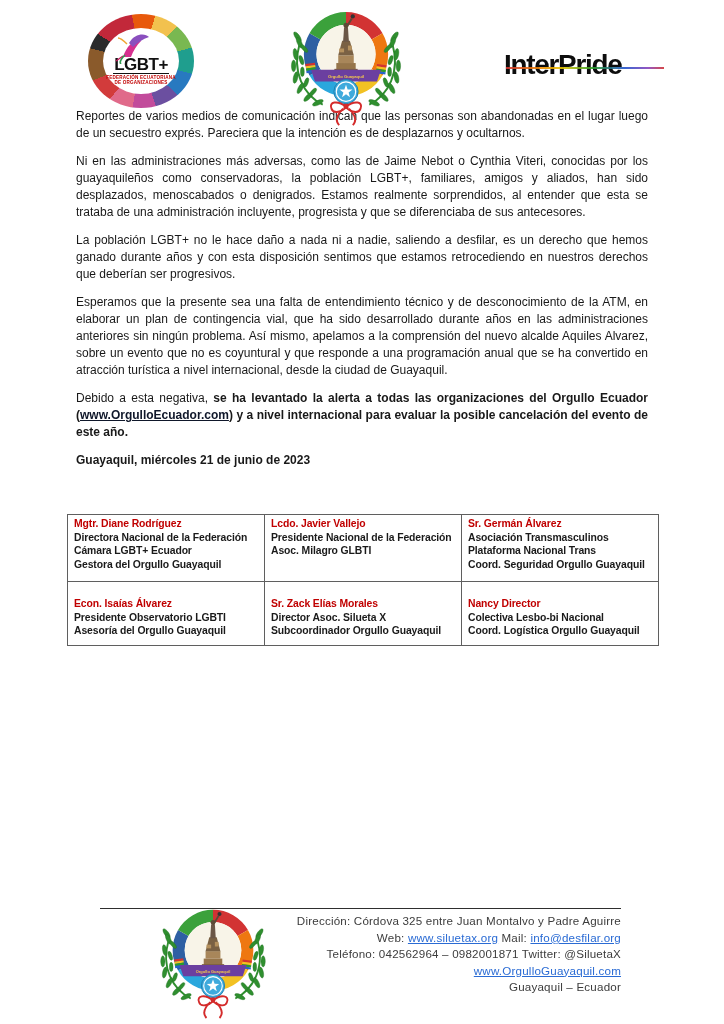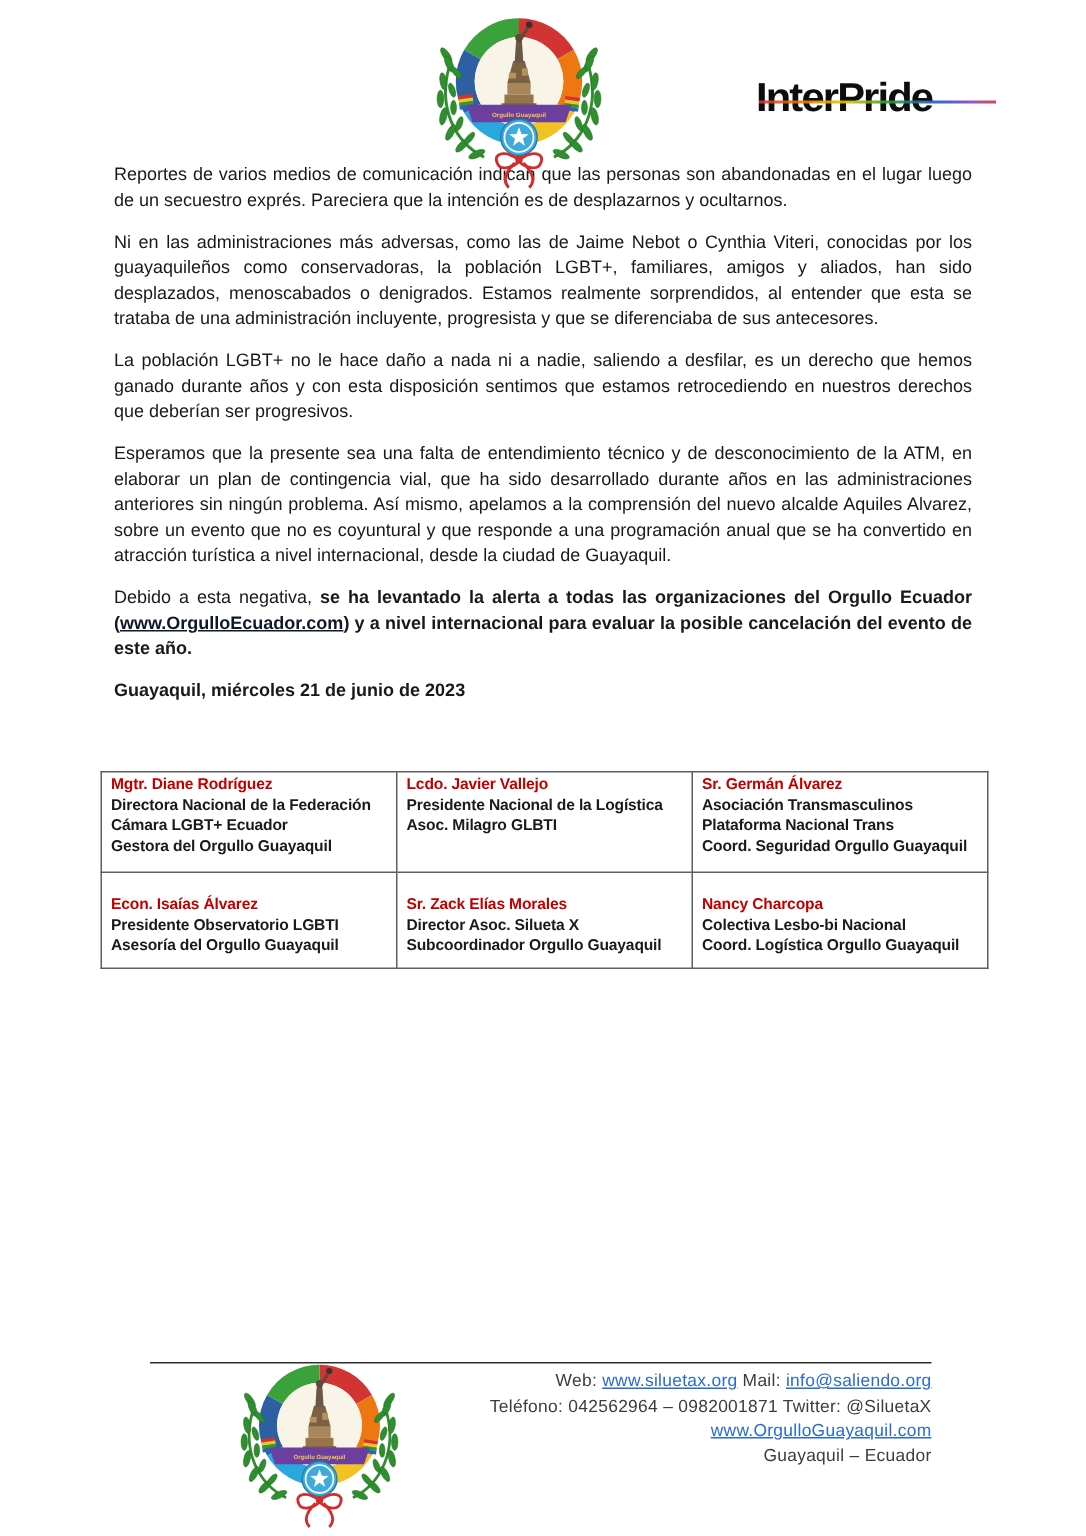--- a/index.html
+++ b/index.html
@@ -150,20 +150,35 @@
         <ellipse cx="0" cy="0" rx="2" ry="5" transform="translate(29,85) rotate(20)"></ellipse>
         <ellipse cx="0" cy="0" rx="2" ry="5" transform="translate(36,95) rotate(40)"></ellipse>
       </g>
       <use href="#laurel-left" transform="translate(140,0) scale(-1,1)"></use>
     </g>
   </defs>
 </svg>
 
 <div class="page">
 
+  <div class="fed-logo">
+    <div class="fed-ring"></div>
+    <div class="fed-inner">
+      <svg class="fed-bird" width="40" height="34" viewBox="0 0 40 34">
+        <path d="M 10,27 C 14,15 22,9 28,11 C 24,15 20,21 18,27 Z" fill="#D6308F"></path>
+        <path d="M 16,13 C 22,3 32,3 36,7 C 30,9 24,13 20,17 Z" fill="#8A4FBE"></path>
+        <path d="M 10,26 L 3,31" stroke="#C2185B" stroke-width="1.4" fill="none"></path>
+        <path d="M 12,25 C 8,29 6,32 8,34" stroke="#2E9B4F" stroke-width="1.6" fill="none"></path>
+        <path d="M 14,14 C 10,10 8,8 5,8" stroke="#F0A431" stroke-width="1.4" fill="none"></path>
+      </svg>
+      <div class="fed-acronym">LGBT+</div>
+      <div class="fed-caption">FEDERACIÓN ECUATORIANA
+DE ORGANIZACIONES</div>
+    </div>
+  </div>
 
   <svg class="crest crest-header" viewBox="0 0 140 132">
       <use href="#crest-g"></use>
     </svg>
 
   <div class="interpride">
     <div class="interpride-text">InterPride</div>
     <div class="interpride-bar"></div>
   </div>
 
@@ -180,21 +195,21 @@
     <tbody>
       <tr class="r1">
         <td>
           <span class="sig-name">Mgtr. Diane Rodríguez</span>
           <span class="sig-role">Directora Nacional de la Federación</span>
           <span class="sig-role">Cámara LGBT+ Ecuador</span>
           <span class="sig-role">Gestora del Orgullo Guayaquil</span>
         </td>
         <td>
           <span class="sig-name">Lcdo. Javier Vallejo</span>
-          <span class="sig-role">Presidente Nacional de la Logística</span>
+          <span class="sig-role">Presidente Nacional de la Federación</span>
           <span class="sig-role">Asoc. Milagro GLBTI</span>
         </td>
         <td>
           <span class="sig-name">Sr. Germán Álvarez</span>
           <span class="sig-role">Asociación Transmasculinos</span>
           <span class="sig-role">Plataforma Nacional Trans</span>
           <span class="sig-role">Coord. Seguridad Orgullo Guayaquil</span>
         </td>
       </tr>
       <tr class="r2">
@@ -202,34 +217,35 @@
           <span class="sig-name">Econ. Isaías Álvarez</span>
           <span class="sig-role">Presidente Observatorio LGBTI</span>
           <span class="sig-role">Asesoría del Orgullo Guayaquil</span>
         </td>
         <td>
           <span class="sig-name">Sr. Zack Elías Morales</span>
           <span class="sig-role">Director Asoc. Silueta X</span>
           <span class="sig-role">Subcoordinador Orgullo Guayaquil</span>
         </td>
         <td>
-          <span class="sig-name">Nancy Charcopa</span>
+          <span class="sig-name">Nancy Director</span>
           <span class="sig-role">Colectiva Lesbo-bi Nacional</span>
           <span class="sig-role">Coord. Logística Orgullo Guayaquil</span>
         </td>
       </tr>
     </tbody>
   </table>
 
   <div class="footer-divider"></div>
 
   <svg class="crest crest-footer" viewBox="0 0 140 132">
       <use href="#crest-g"></use>
     </svg>
 
   <div class="footer-text">
-    <div><span>Web: </span><span class="footer-link">www.siluetax.org</span><span> Mail: </span><span class="footer-link">info@saliendo.org</span></div>
+    <div>Dirección: Córdova 325 entre Juan Montalvo y Padre Aguirre</div>
+    <div><span>Web: </span><span class="footer-link">www.siluetax.org</span><span> Mail: </span><span class="footer-link">info@desfilar.org</span></div>
     <div>Teléfono: 042562964 – 0982001871 Twitter: @SiluetaX</div>
     <div><span class="footer-link">www.OrgulloGuayaquil.com</span></div>
     <div>Guayaquil – Ecuador</div>
   </div>
 
 </div>
 
 </body></html>

